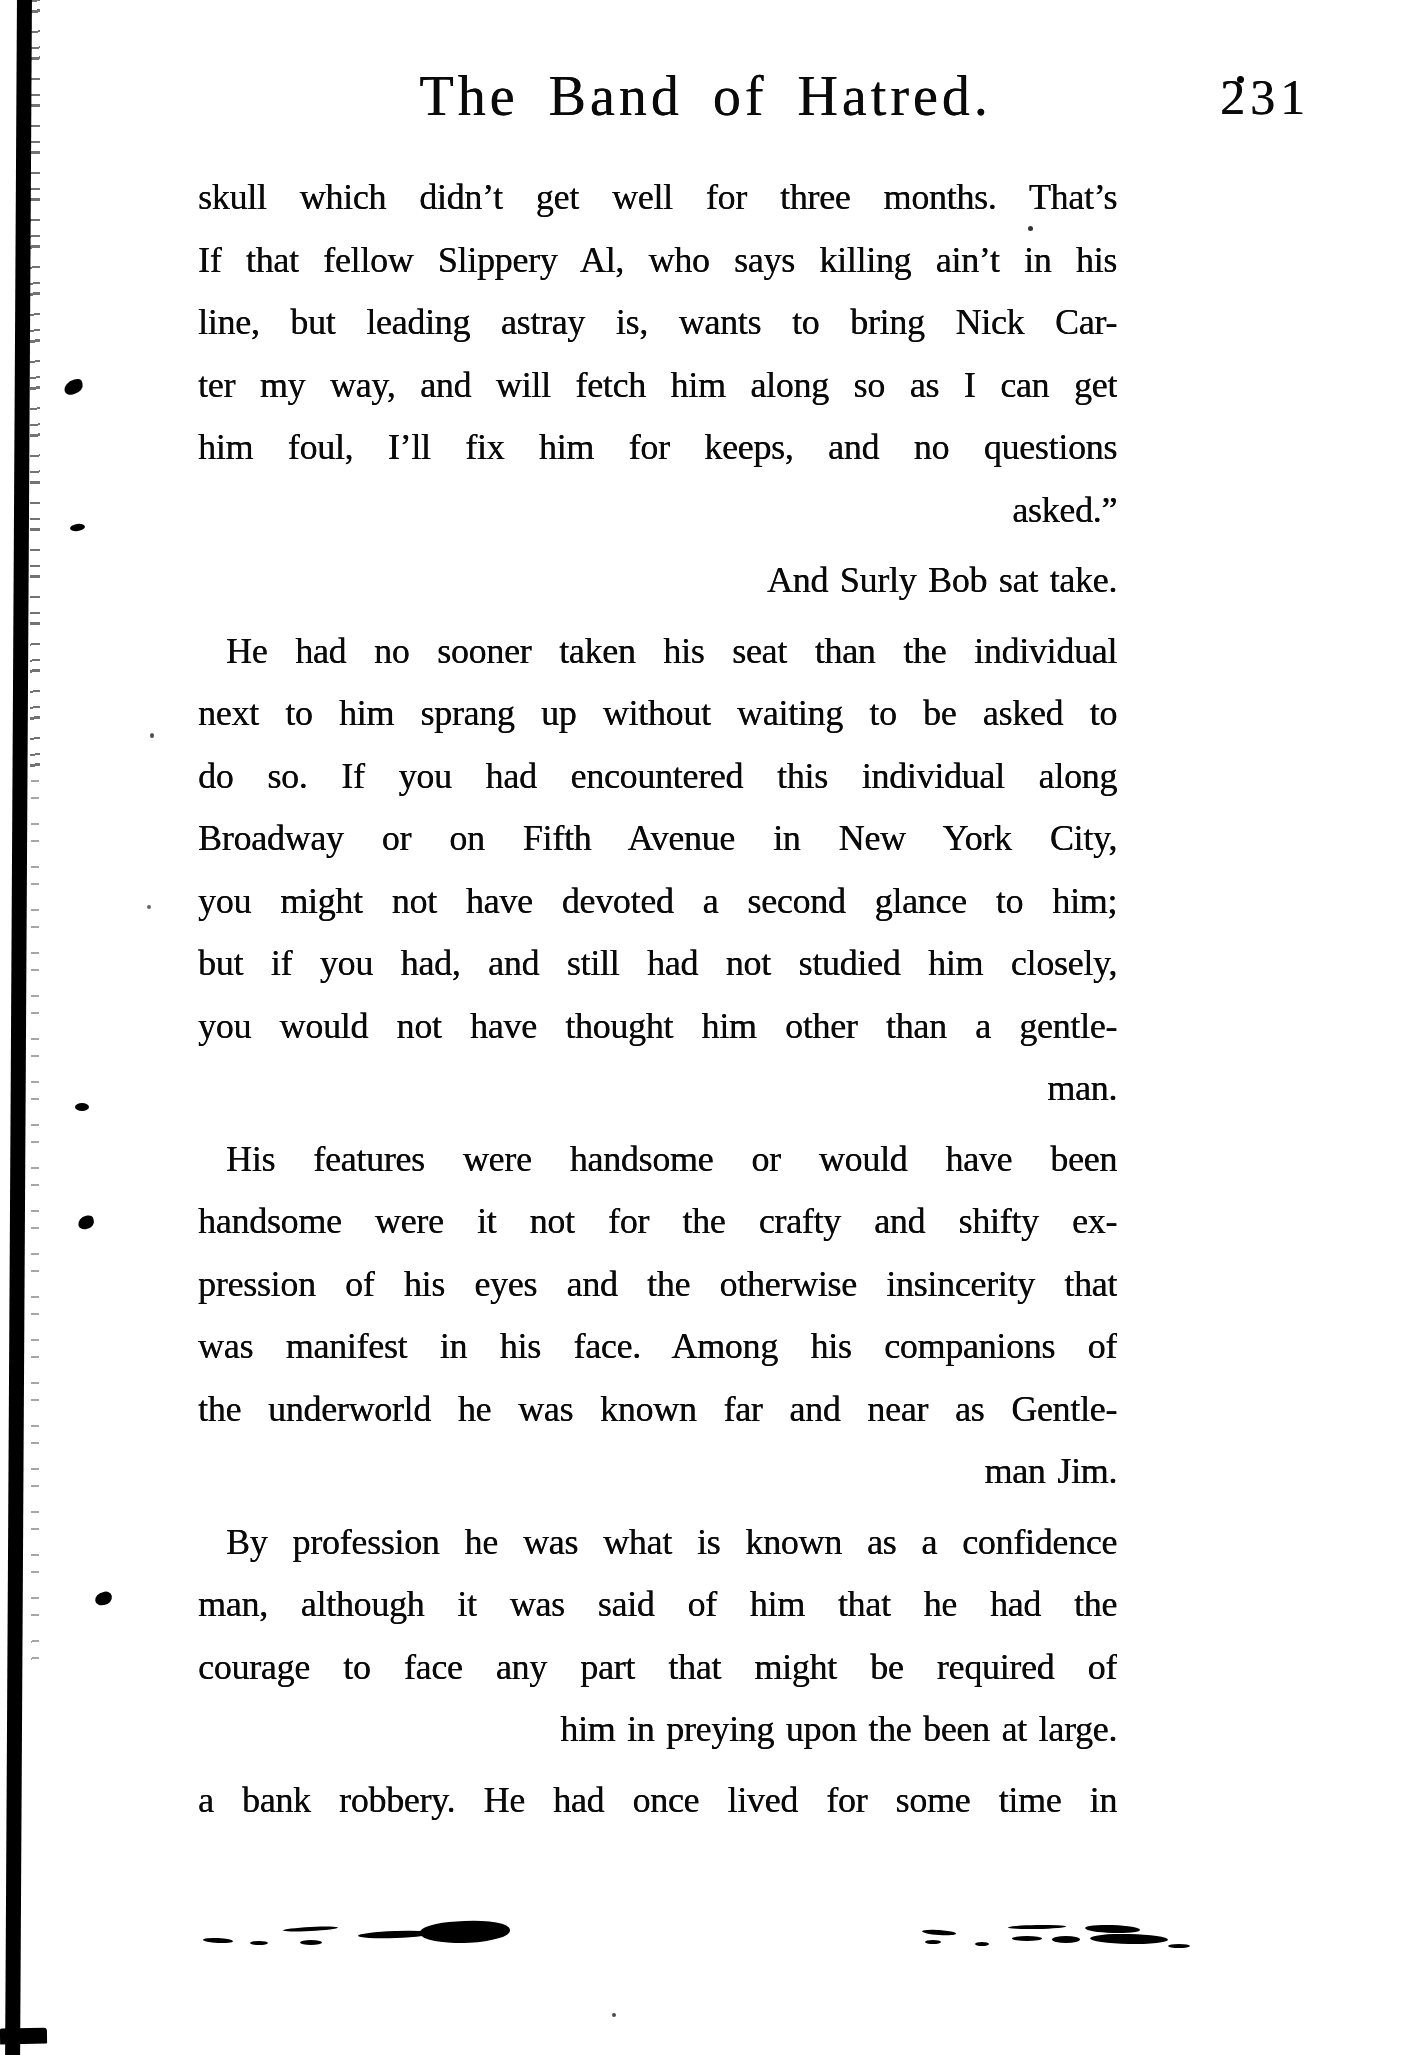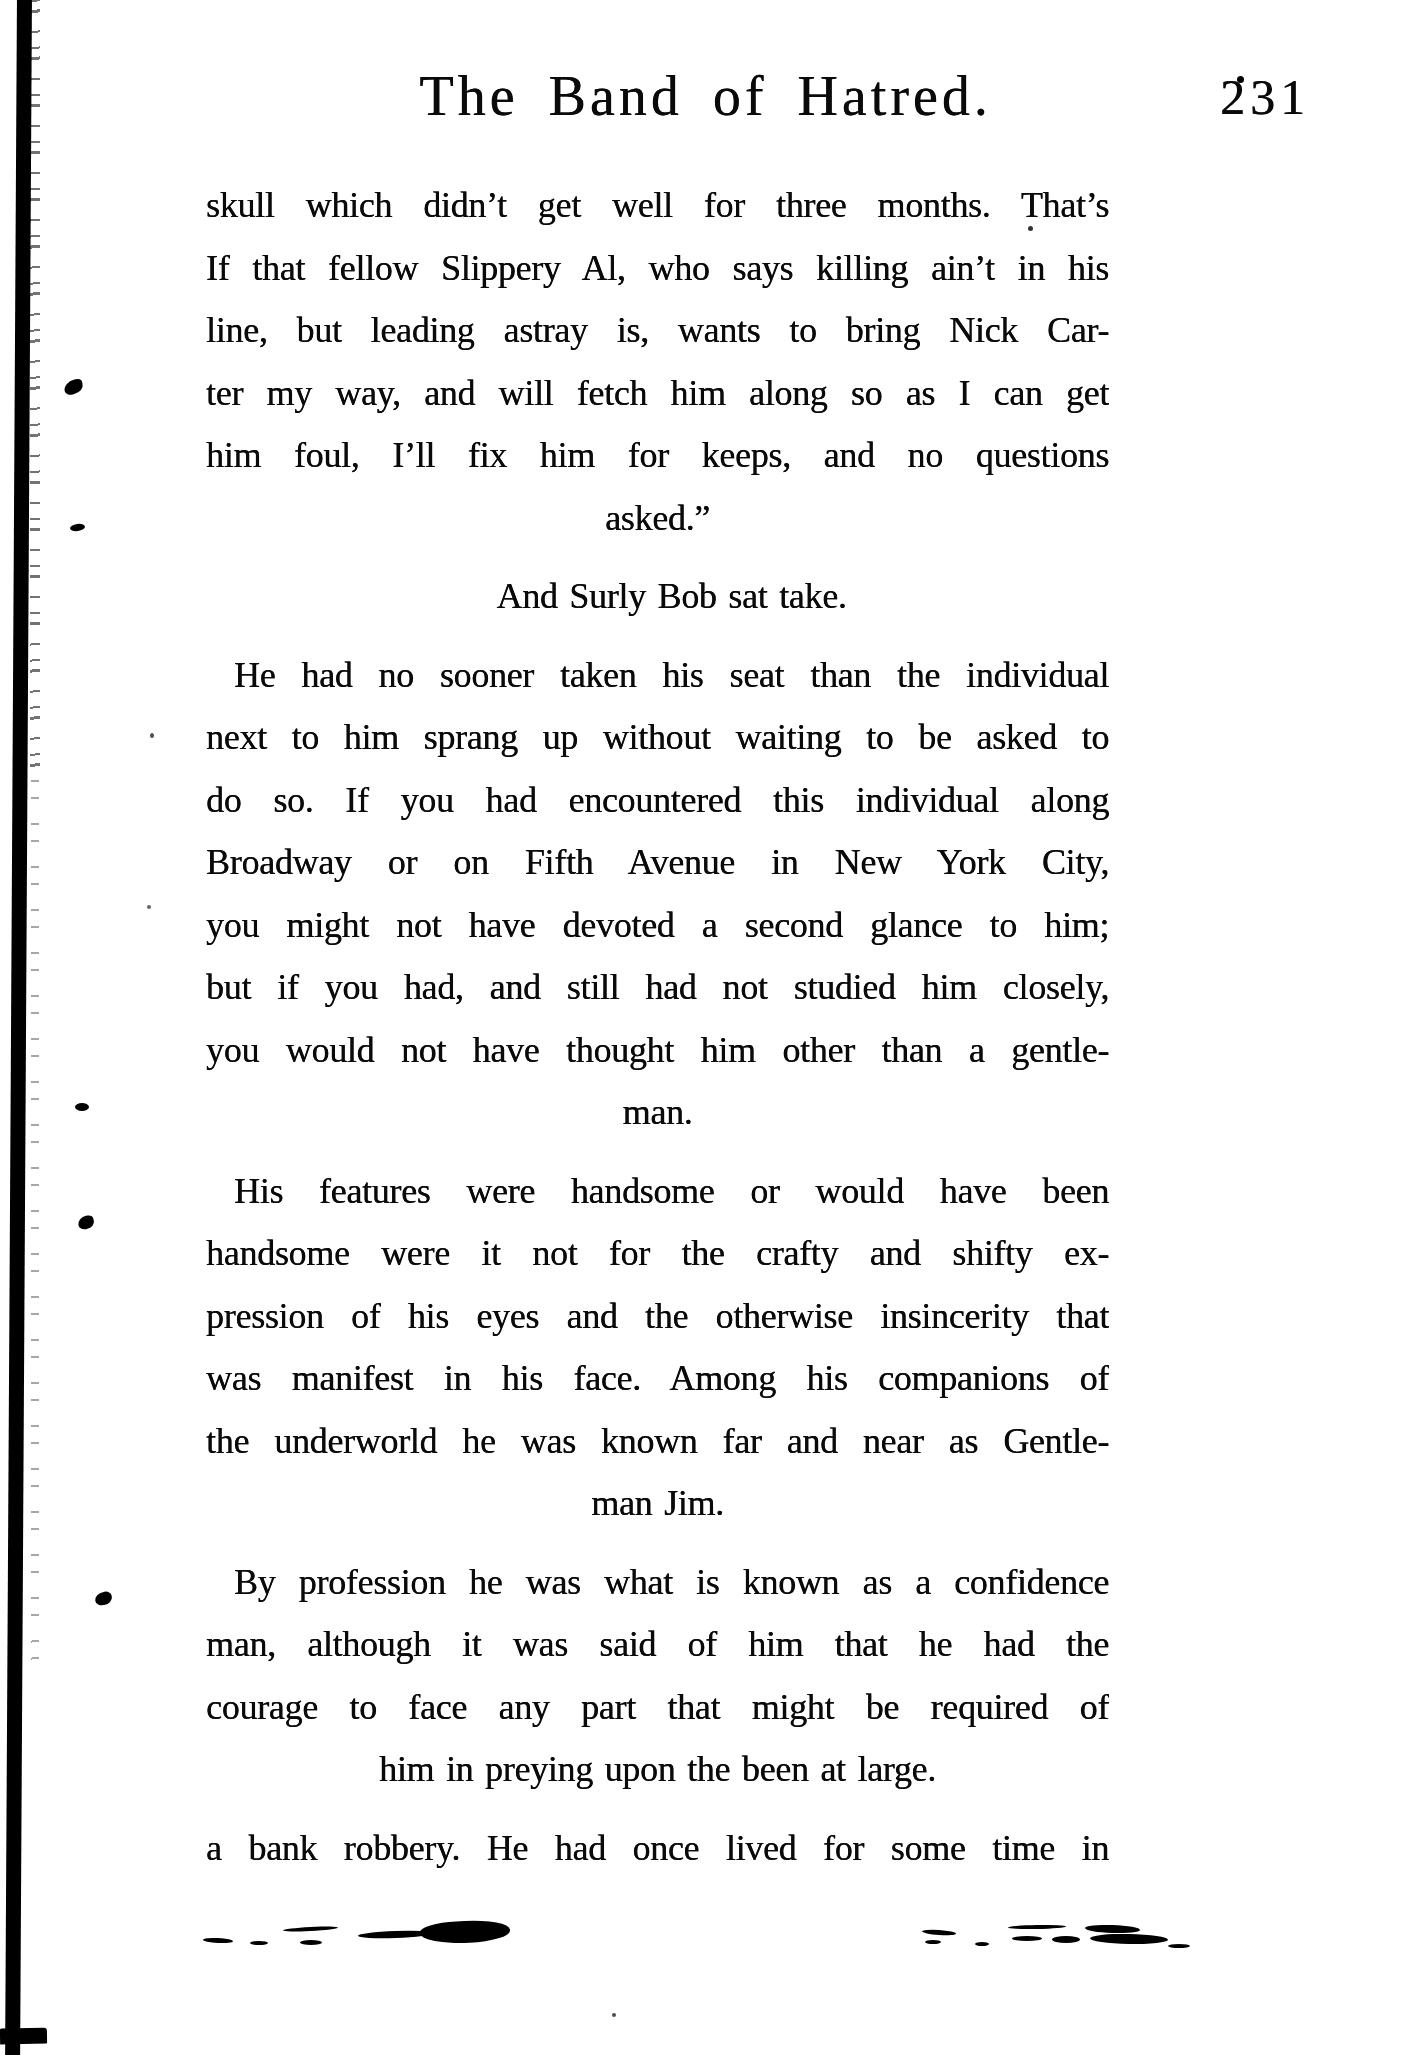--- a/index.html
+++ b/index.html
@@ -49,22 +49,22 @@
     position:absolute;left:1220px;top:68px;
     font-size:50px;letter-spacing:5px;
     text-shadow:.4px 0 0 currentColor;
   }
   
   .text-block{
     position:absolute;left:190px;top:158px;width:935px;
     font-size:36px;letter-spacing:-0.3px;word-spacing:3px;
     text-shadow:.35px 0 0 currentColor;
   }
-  .para{margin:16px;font-family:Liberation Serif, serif;}
-  .line{height:62.5px;line-height:62.5px;overflow:hidden;text-align:center;}
+  .para{margin:8px;font-family:Liberation Serif, serif;}
+  .line{height:62.5px;line-height:62.5px;overflow:hidden;text-align:right;}
   .line.just{text-align:justify;text-align-last:justify;}
   .line.ind{text-indent:28px;}
   
   .af{position:absolute;background:#000;}
 </style>
 </head>
 <body>
 
 <div class="page">
 

